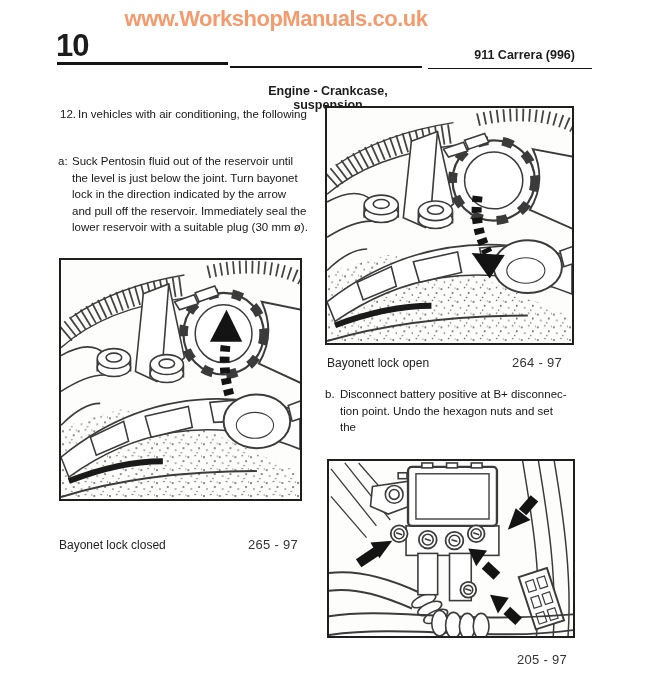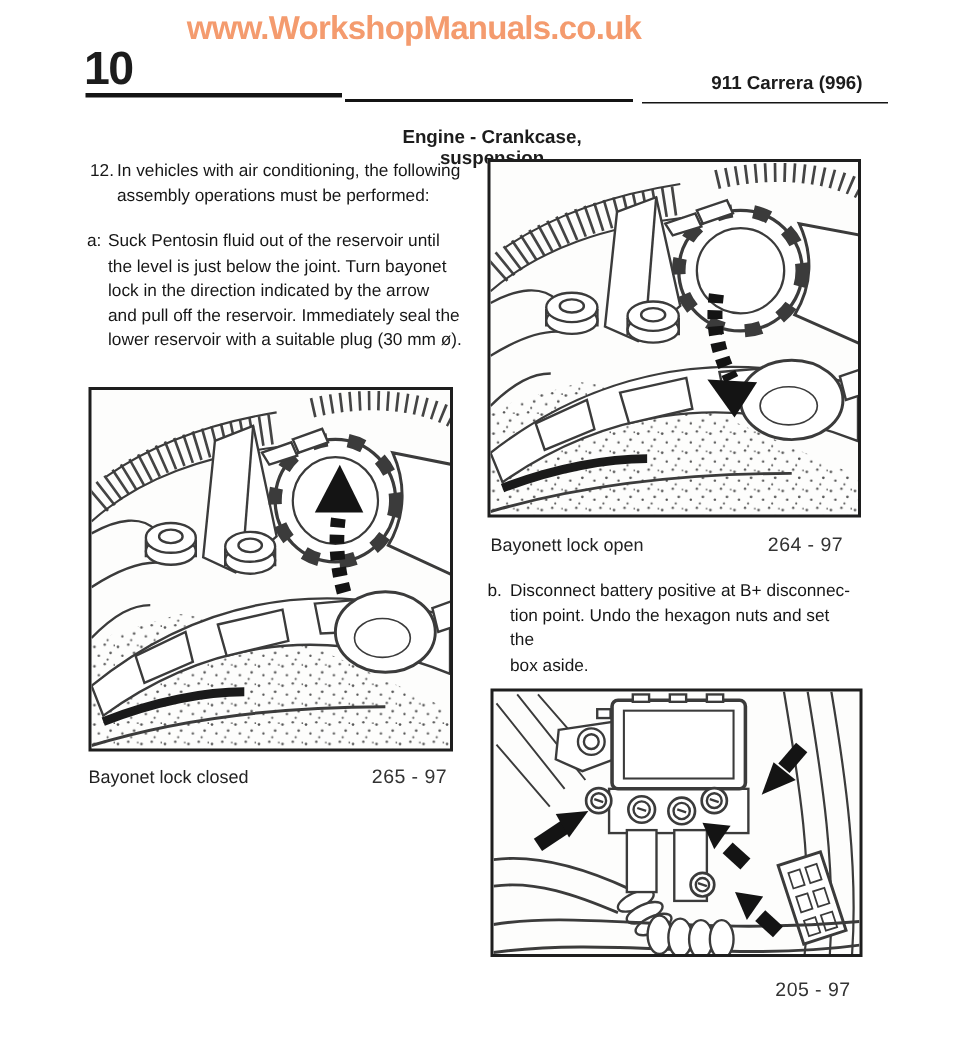--- a/index.html
+++ b/index.html
@@ -37,21 +37,21 @@
   .pb  .marker { width:15px; }
 
   
   .fig { border:2px solid #1e1e1e; background:#fdfdfc; }
   .fig-closed  { left:59px;  top:258px; width:243px; height:243px; }
   .fig-open    { left:325px; top:106px; width:249px; height:239px; }
   .fig-battery { left:327px; top:459px; width:248px; height:179px; }
   .fig svg { display:block; width:100%; height:100%; }
 
   .caption-row { display:flex; justify-content:space-between; align-items:baseline; }
-  .cap-closed { left:59px;  top:510px; width:239px;gap:35px; }
+  .cap-closed { left:59px;  top:537px; width:239px;gap:35px; }
   .cap-open   { left:327px; top:355px; width:235px; }
   .caption { font-size:12px; color:#222; }
   .figref { font-size:13px; color:#333; letter-spacing:0.3px; }
   .ref-battery { left:460px; top:652px; width:107px; text-align:right; }
 </style>
 </head>
 <body>
 
 <svg width="0" height="0" style="position:absolute" aria-hidden="true">
   <defs>
@@ -127,21 +127,20 @@
 <div class="abs model-title">911 Carrera (996)</div>
 <div class="abs rule rule-model"></div>
 
 <div class="abs para p13">
   <div class="row">
     <span class="marker">12.</span>
     <span>In vehicles with air conditioning, the following</span>
   </div>
   <div class="row">
       <span class="marker"></span>
-      <span>assembly operations must be performed:</span>
     </div>
 </div>
 
 <div class="abs para pa">
   <div class="row">
     <span class="marker">a:</span>
     <span>Suck Pentosin fluid out of the reservoir until</span>
   </div>
   <div class="row">
       <span class="marker"></span>
@@ -176,24 +175,20 @@
 </div>
 
 <div class="abs para pb">
   <div class="row">
     <span class="marker">b.</span>
     <span>Disconnect battery positive at B+ disconnec-</span>
   </div>
   <div class="row">
       <span class="marker"></span>
       <span>tion point. Undo the hexagon nuts and set the</span>
-    </div>
-  <div class="row">
-      <span class="marker"></span>
-      <span>box aside.</span>
     </div>
 </div>
 
 <div class="abs fig fig-closed">
   <svg viewBox="0 0 244 240" preserveAspectRatio="none">
     <use href="#bay-scene"></use>
     <g fill="#141414">
       <polygon points="169,50 152,82 185,82"></polygon>
       <path d="M168,86 C166,102 167,118 172,136" stroke="#141414" stroke-width="10" stroke-dasharray="6,5" fill="none"></path>
     </g>

